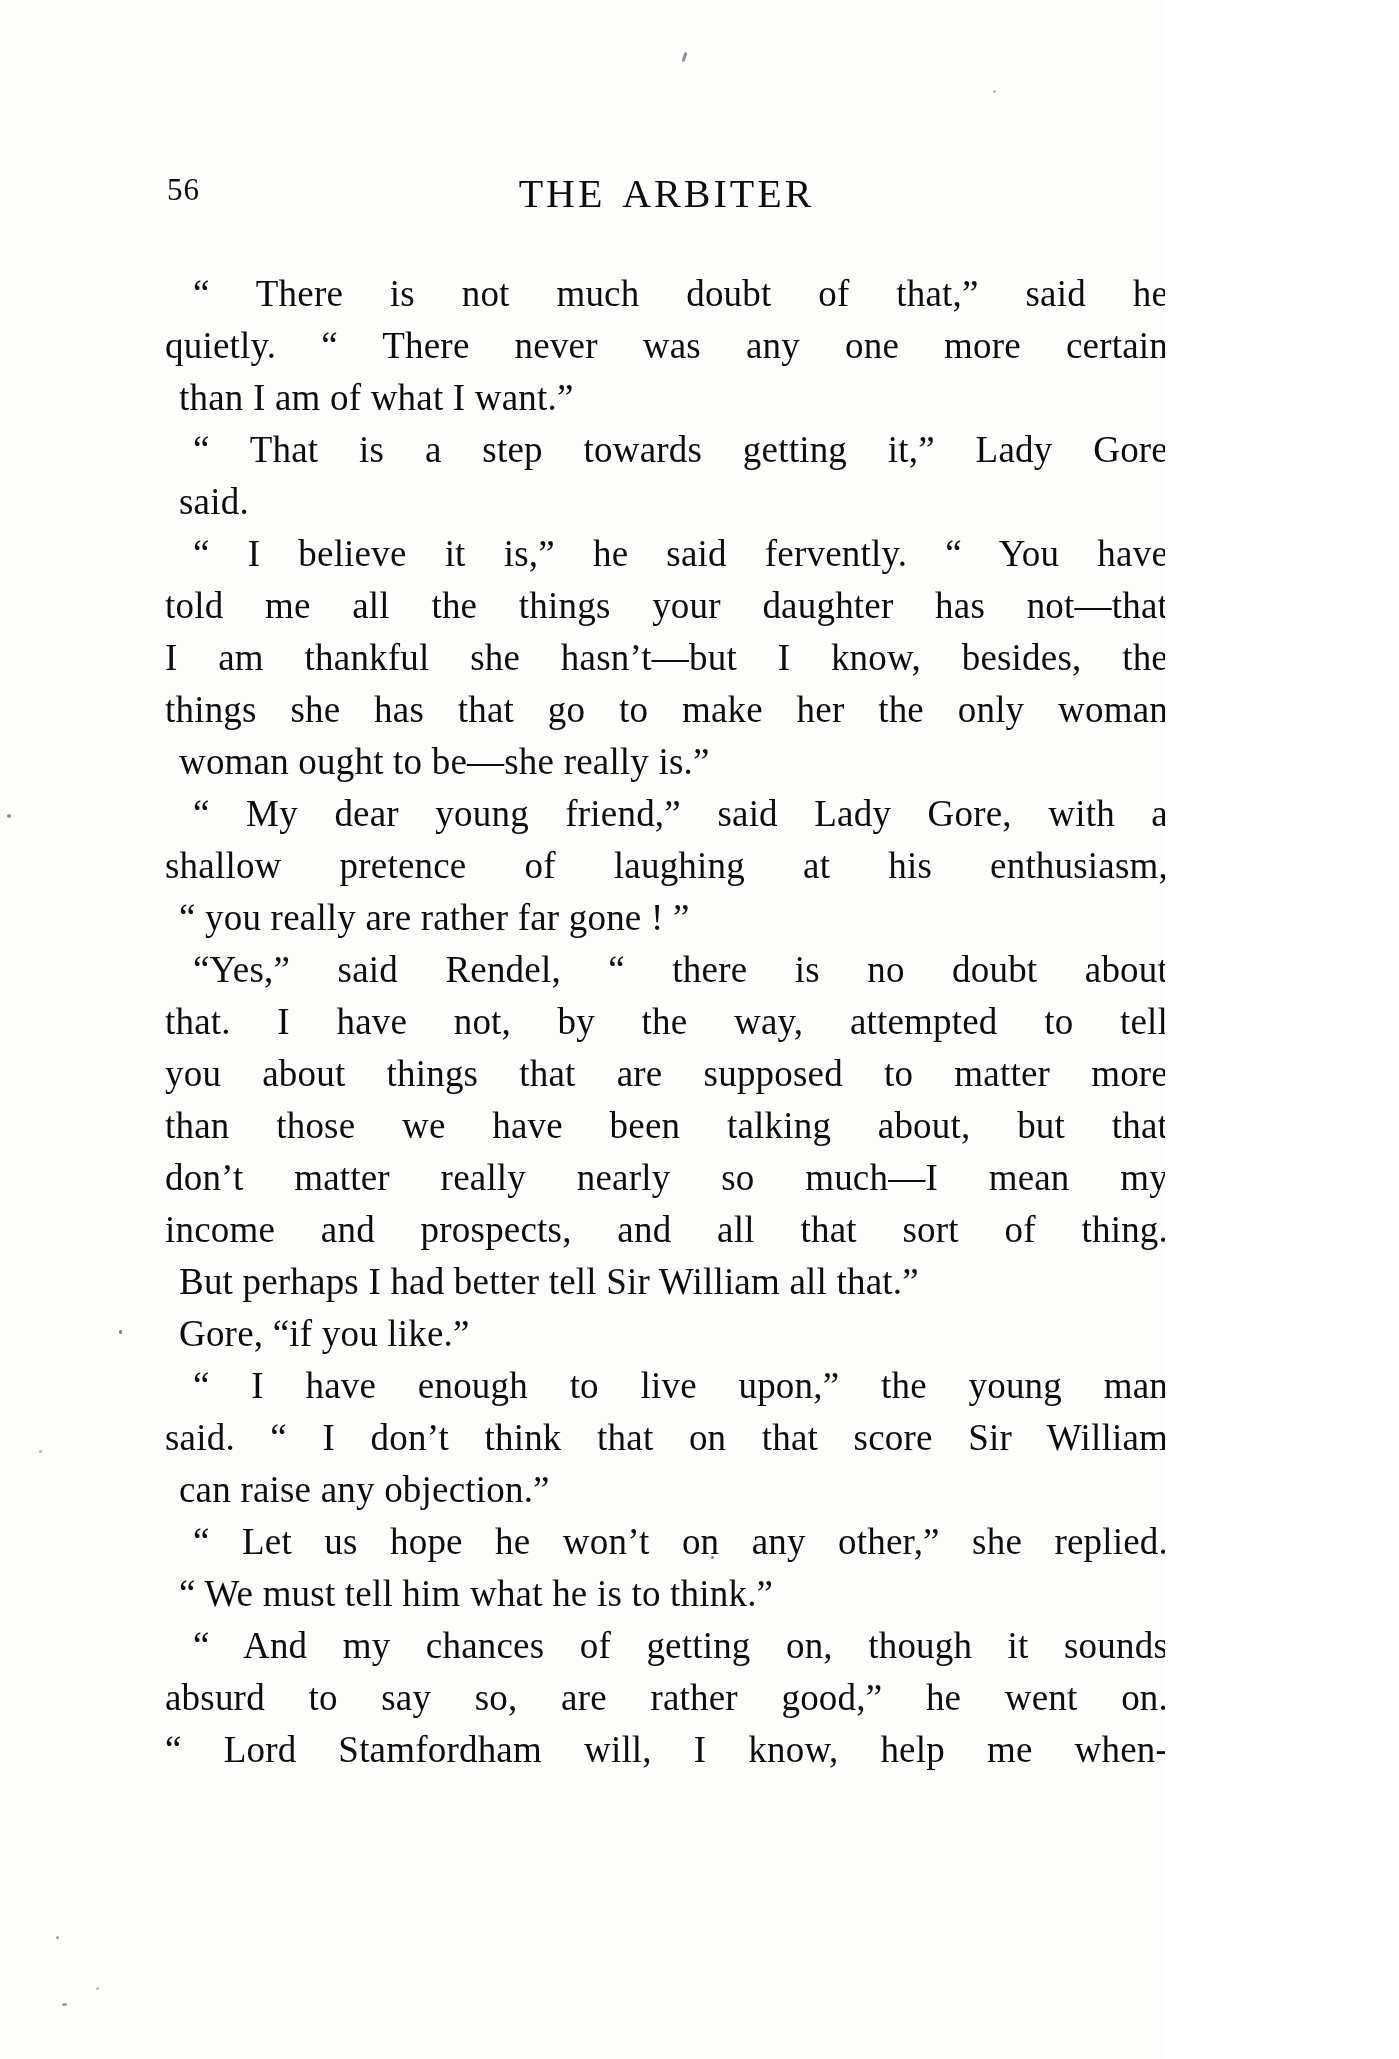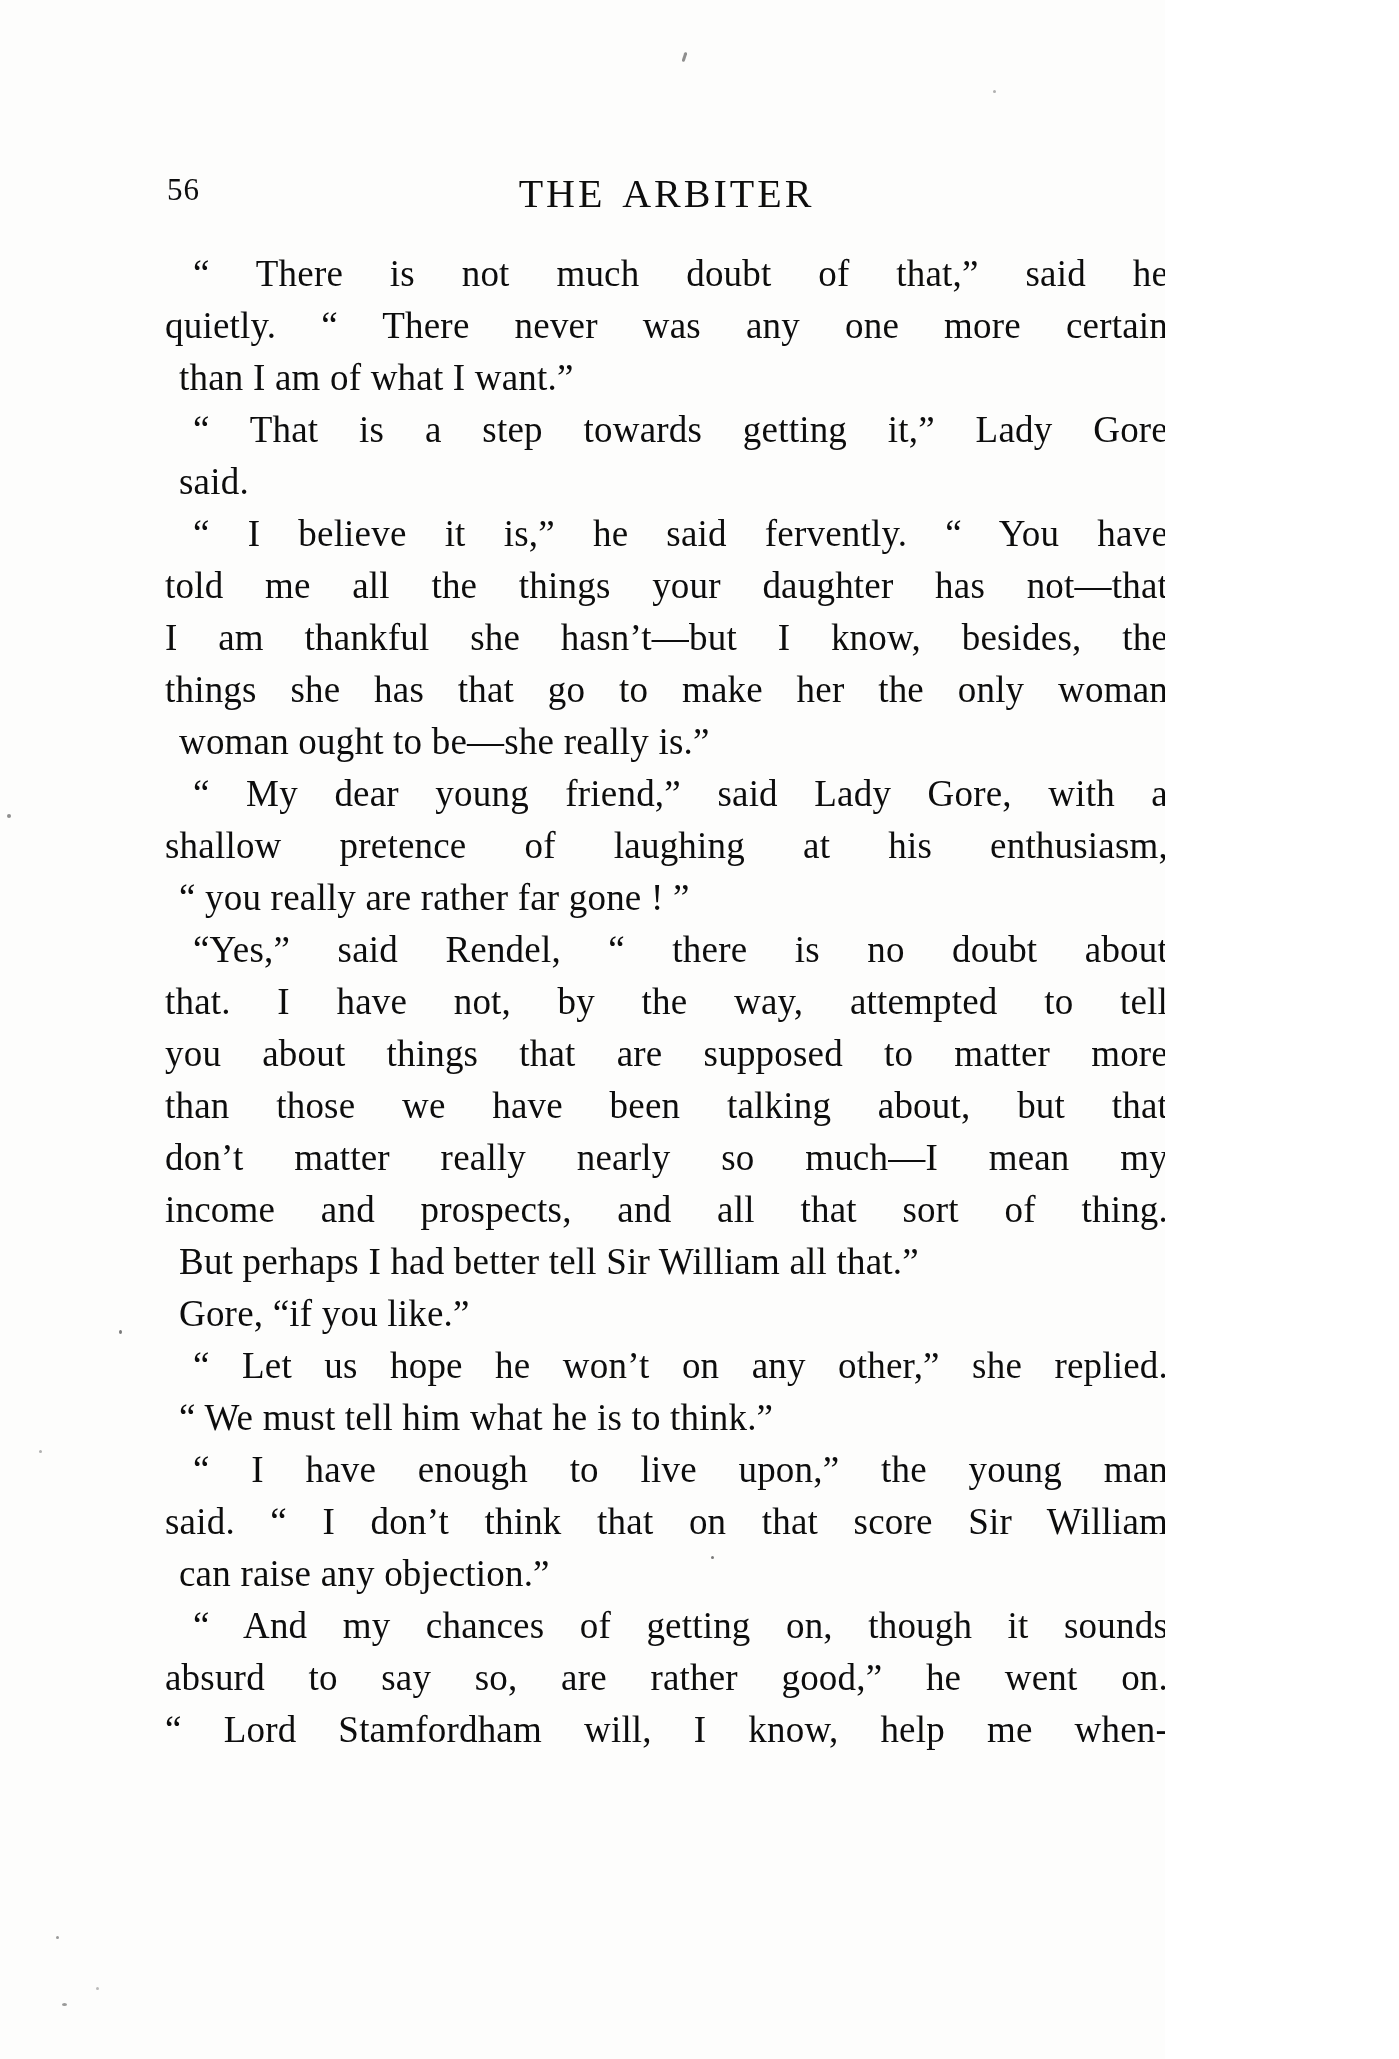--- a/index.html
+++ b/index.html
@@ -32,21 +32,21 @@
     right: 0;
     top: 0;
     text-align: center;
     font-size: 40px;
     letter-spacing: 3px;
     word-spacing: 6px;
   }
   .text-block {
     position: absolute;
     left: 165px;
-    top: 248px;
+    top: 268px;
     width: 1003px;
   }
   .paragraph { margin: 0; padding: 0; }
   .line {
     height: 52px;
     line-height: 52px;
     font-size: 37px;
     letter-spacing: 0.2px;
   }
   .line.just {
@@ -114,27 +114,27 @@
         <div class="line just">you about things that are supposed to matter more</div>
         <div class="line just">than those we have been talking about, but that</div>
         <div class="line just">don’t matter really nearly so much—I mean my</div>
         <div class="line just">income and prospects, and all that sort of thing.</div>
         <div class="line natural">But perhaps I had better tell Sir William all that.”</div>
       </div>
       <div class="paragraph">
         <div class="line natural">Gore, “if you like.”</div>
       </div>
       <div class="paragraph">
-        <div class="line just indent">“ Let us hope he won’t on any other,” she replied.</div>
-        <div class="line natural">“ We must tell him what he is to think.”</div>
-      </div>
-      <div class="paragraph">
         <div class="line just indent">“ I have enough to live upon,” the young man</div>
         <div class="line just">said.  “ I don’t think that on that score Sir William</div>
         <div class="line natural">can raise any objection.”</div>
+      </div>
+      <div class="paragraph">
+        <div class="line just indent">“ Let us hope he won’t on any other,” she replied.</div>
+        <div class="line natural">“ We must tell him what he is to think.”</div>
       </div>
       <div class="paragraph">
         <div class="line just indent">“ And my chances of getting on, though it sounds</div>
         <div class="line just">absurd to say so, are rather good,” he went on.</div>
         <div class="line just">“ Lord Stamfordham will, I know, help me when-</div>
       </div>
     </div>
 
   <div class="speck sp1"></div>
   <div class="speck sp2"></div>

